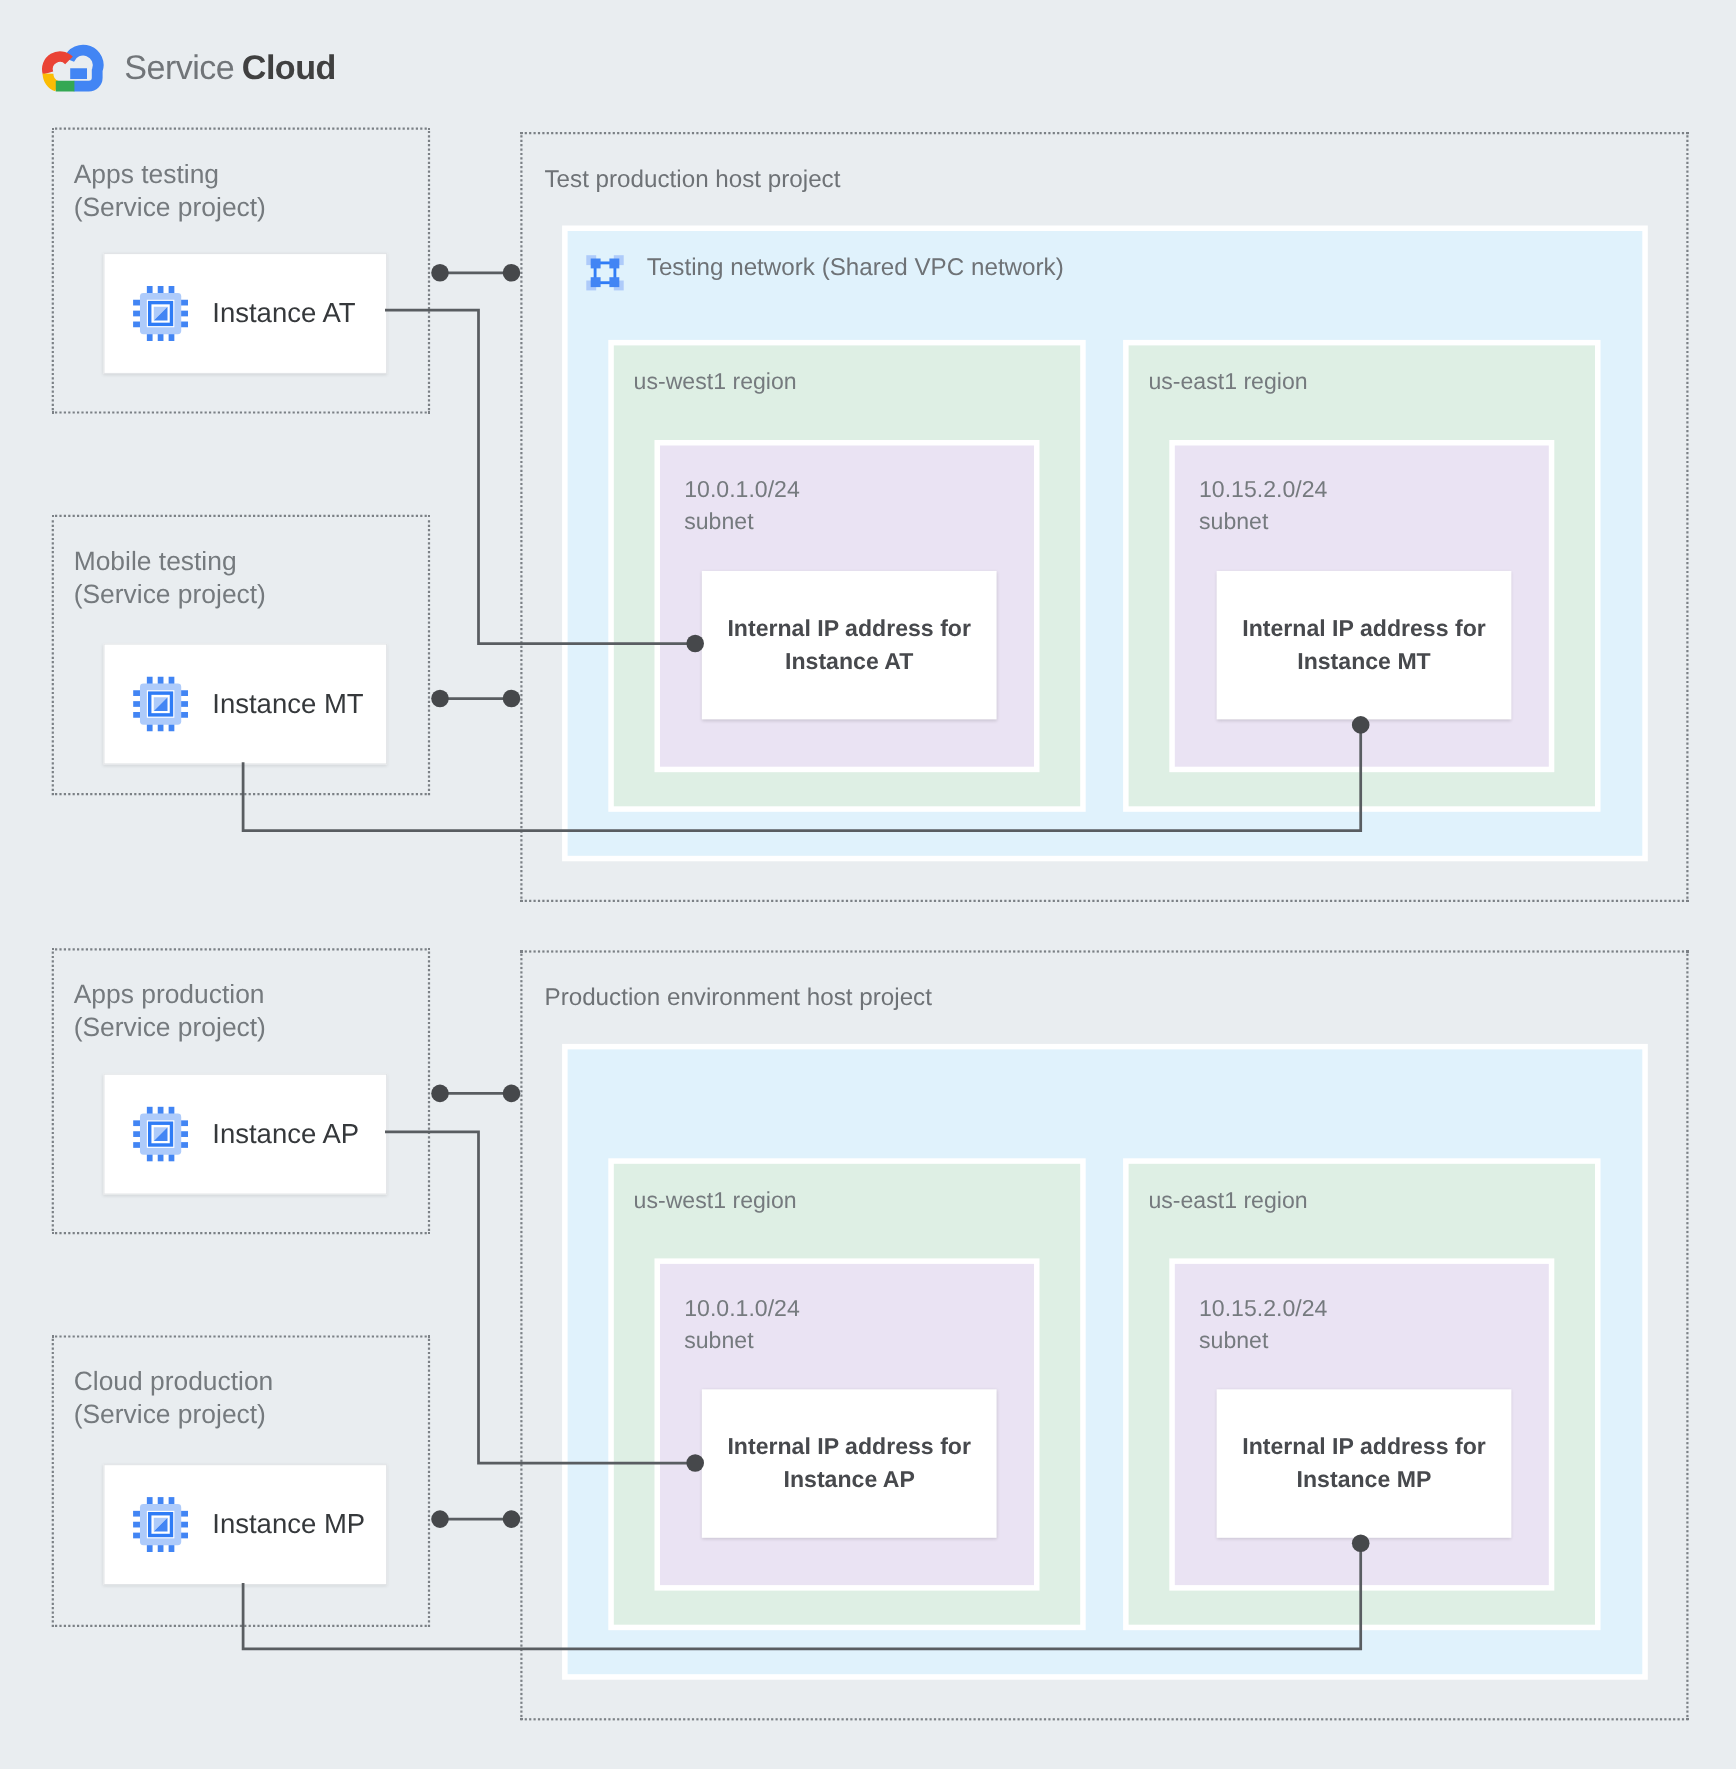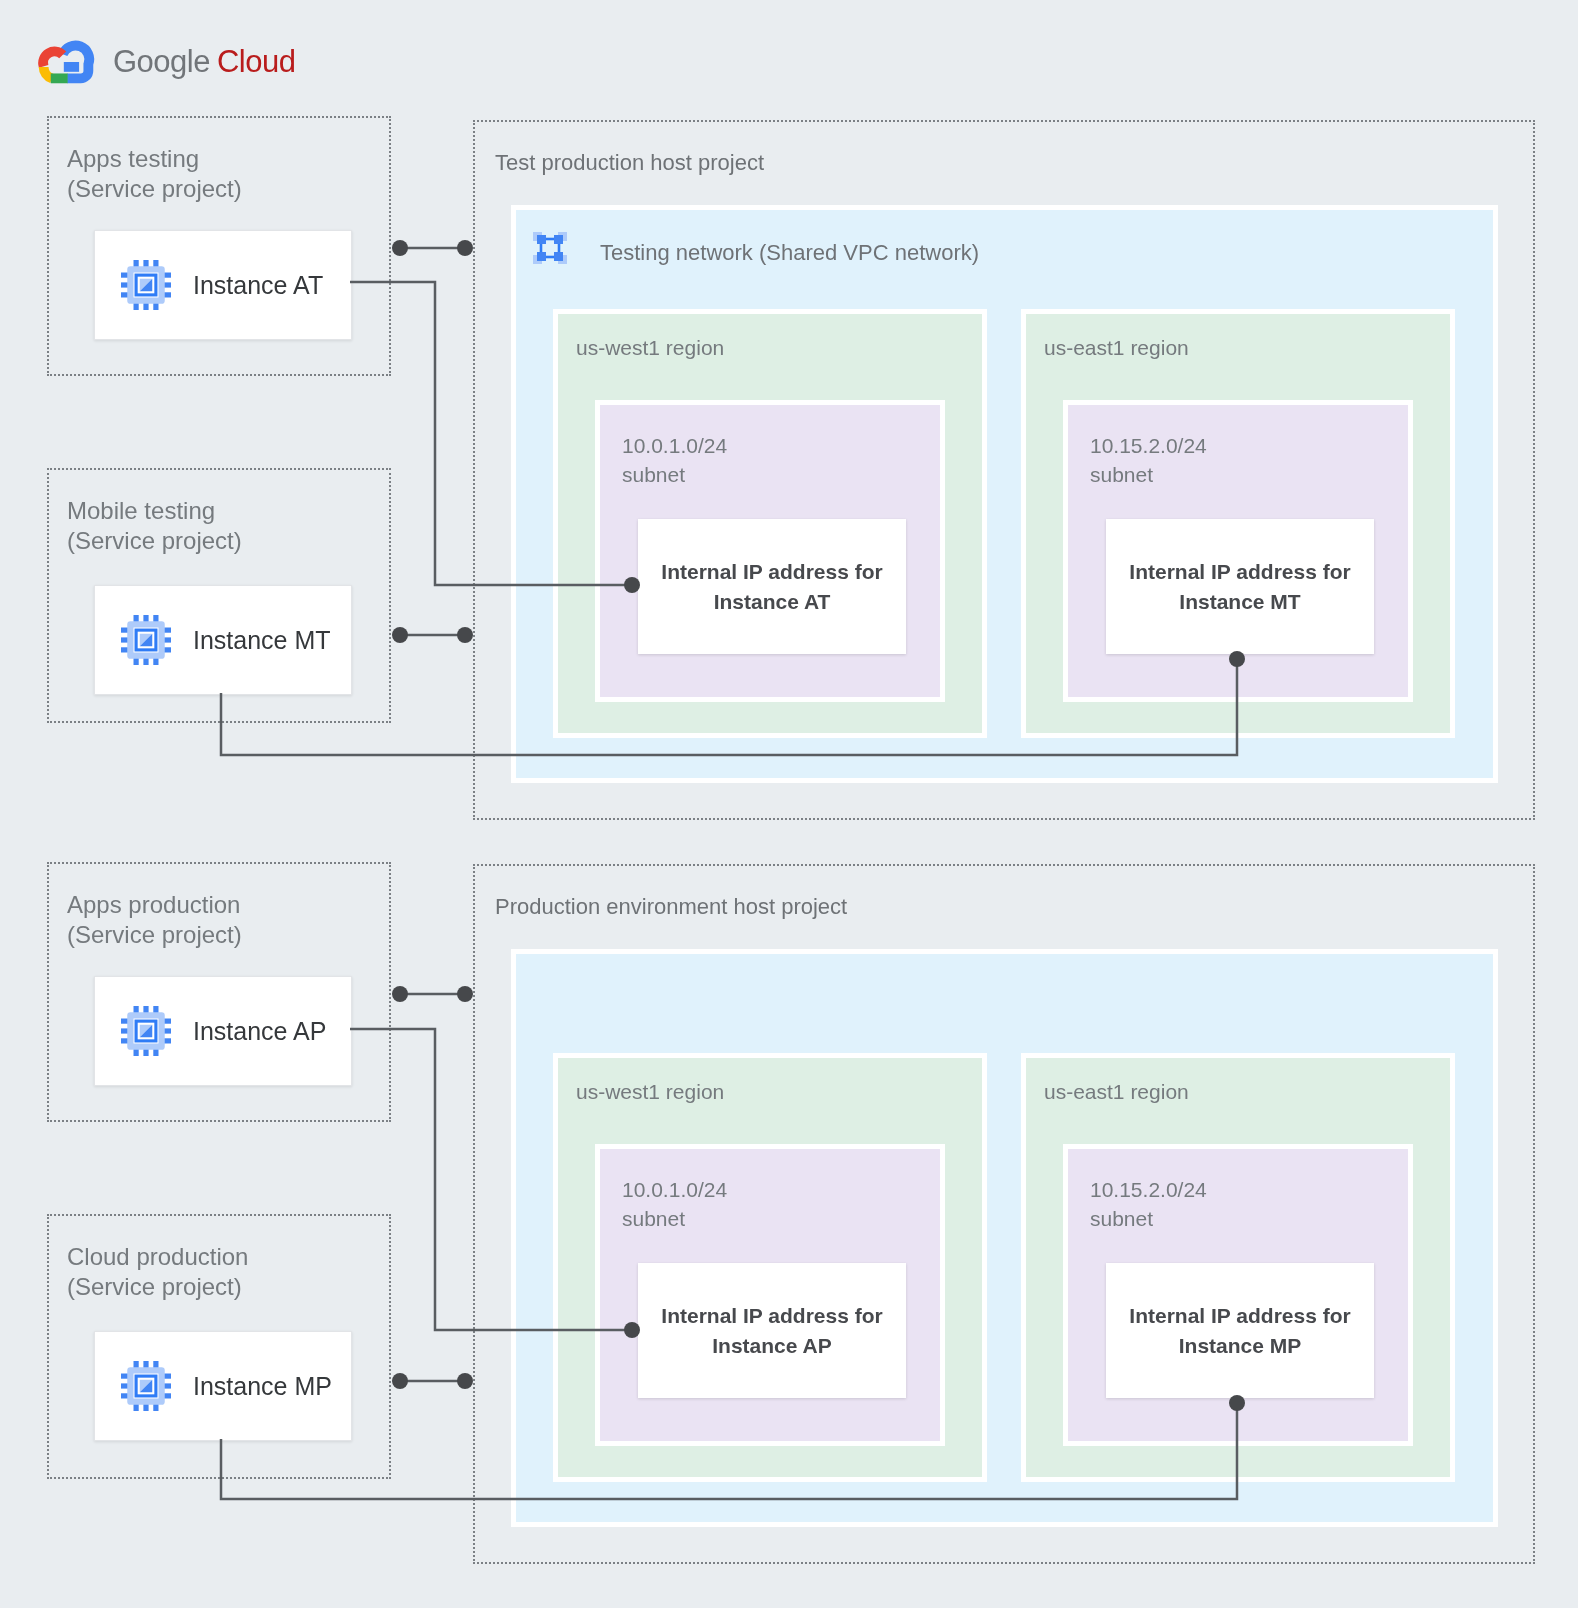--- a/index.html
+++ b/index.html
@@ -12,41 +12,41 @@
   *{margin:0;padding:0;box-sizing:border-box}
   html,body{width:1578px;height:1608px}
   body{background:var(--bg);font-family:"Liberation Sans","DejaVu Sans",sans-serif;position:relative;overflow:hidden}
   .canvas{position:absolute;inset:0;width:1578px;height:1608px}
 
   
   .logo{position:absolute;left:35px;top:38px;display:flex;align-items:center;gap:16px}
   .logo svg{width:62px;height:48px}
   .logo-text{font-size:31px;letter-spacing:-0.5px;white-space:nowrap}
   .logo-google{color:#717579;font-weight:500}
-  .logo-cloud{color:#b91c1c;font-weight:400;margin-left:7px}
+  .logo-cloud{color:#404040;font-weight:700;margin-left:7px}
 
   
   .service-box{position:absolute;left:47px;width:344px;border:2px dotted var(--border-dash)}
   .service-title{position:absolute;left:18px;top:26px;font-size:24px;line-height:30px;color:var(--text-gray)}
 
   
   .card{position:absolute;left:45px;width:258px;height:110px;background:var(--card-bg);
         border:1px solid #e2e4e7;box-shadow:0 1px 3px rgba(0,0,0,.10);
         display:flex;align-items:center;padding-left:26px;gap:22px}
   .card svg{width:50px;height:50px;flex:0 0 auto}
   .card-label{font-size:25px;color:var(--text-dark)}
 
   
   .host-box{position:absolute;left:473px;width:1062px;height:700px;border:2px dotted var(--border-dash)}
   .host-title{position:absolute;left:20px;top:28px;font-size:22px;color:#6e7276}
 
   
   .network{position:absolute;left:41px;top:88px;width:977px;height:568px;background:var(--network-fill);
            box-shadow:0 0 0 5px #ffffff}
-  .network-head{position:absolute;left:16px;top:20px;display:flex;align-items:flex-end;gap:32px}
+  .network-head{position:absolute;left:16px;top:20px;display:flex;align-items:flex-start;gap:20px}
   .network-head svg{width:36px;height:36px}
   .network-label{font-size:22px;color:#6e7276}
   .region{position:absolute;top:104px;width:424px;height:419px;background:var(--region-fill);
           box-shadow:0 0 0 5px #ffffff}
   .region-west{left:42px}
   .region-east{left:510px}
   .region-label{position:absolute;left:18px;top:22px;font-size:21px;color:var(--text-gray)}
   .subnet{position:absolute;left:42px;top:91px;width:340px;height:292px;background:var(--subnet-fill);
           box-shadow:0 0 0 5px #ffffff}
   .subnet-label{position:absolute;left:22px;top:26px;font-size:21px;line-height:29px;color:var(--text-gray)}
@@ -71,21 +71,21 @@
 <div class="canvas">
 
   <div class="logo">
     <svg viewBox="0 0 56 44" aria-hidden="true">
       <path d="M25,15 A12.5,12.5 0 0 1 48.5,24 L48.5,30 A7,7 0 0 1 41.5,37 L29,37" stroke="#4285F4" stroke-width="9" fill="none"></path>
       <path d="M26,26.5 L40,26.5" stroke="#4285F4" stroke-width="9" fill="none"></path>
       <path d="M7.5,26 A10.5,10.5 0 0 1 25,15.5" stroke="#EA4335" stroke-width="9" fill="none"></path>
       <path d="M15,37 A11,11 0 0 1 7.5,26.5" stroke="#FBBC04" stroke-width="9" fill="none"></path>
       <path d="M29.5,37 L14,37" stroke="#34A853" stroke-width="9" fill="none"></path>
     </svg>
-    <div class="logo-text"><span class="logo-google">Google</span><span class="logo-cloud">Cloud</span></div>
+    <div class="logo-text"><span class="logo-google">Service</span><span class="logo-cloud">Cloud</span></div>
   </div>
 
   <div class="service-box" style="top:116px;height:260px">
     <div class="service-title">
       <div>Apps testing</div>
       <div>(Service project)</div>
     </div>
     <div class="card" style="top:112px">
       <svg viewBox="0 0 48 48" aria-hidden="true">
         <g class="f-blue">

